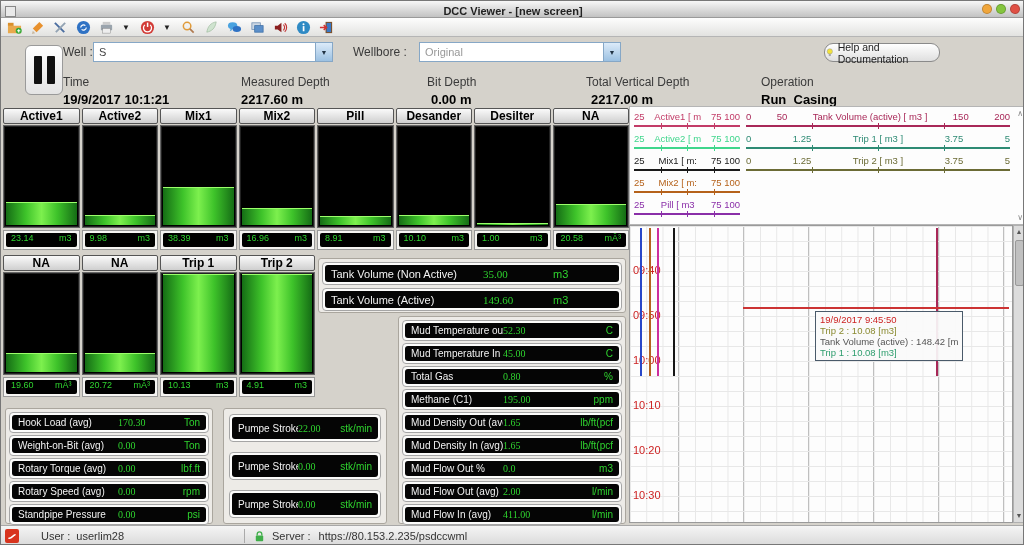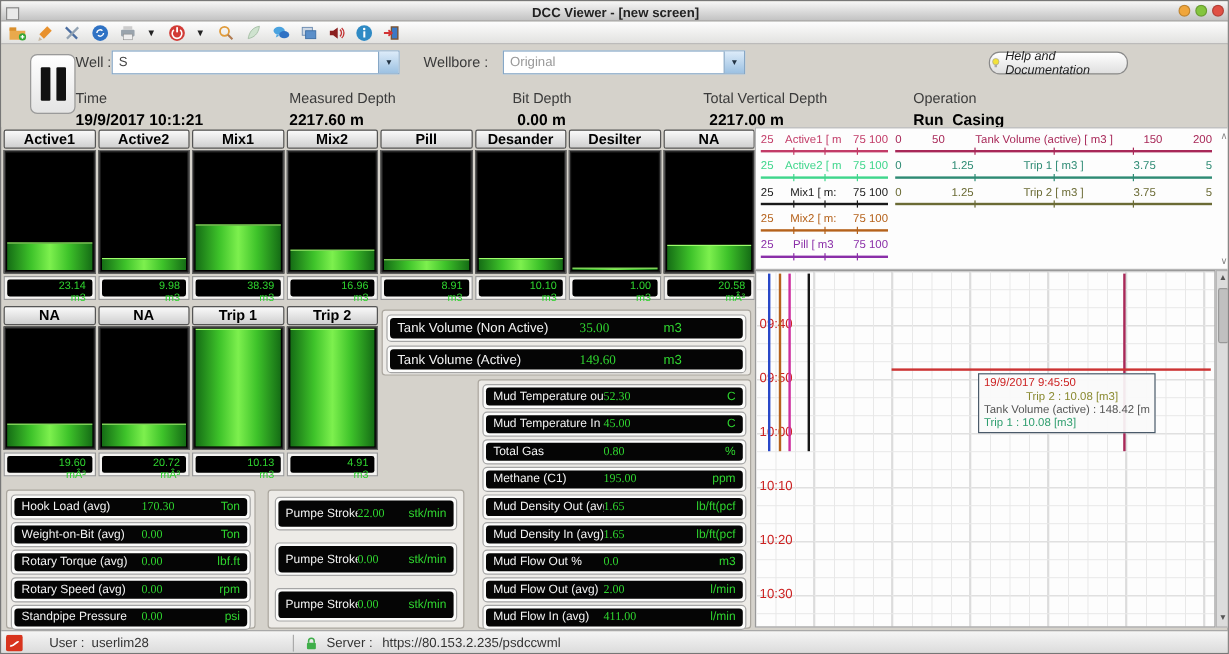--- a/index.html
+++ b/index.html
@@ -29,37 +29,37 @@
     border:1px solid #9a9a9a; border-radius:6px; display:flex; align-items:center; justify-content:center; gap:5px; }
   .pausebtn i { width:8px; height:28px; background:#111; border-radius:1px; }
   .hlabel { font-size:12px; color:#3a3a3a; }
   .hval { font-size:13px; font-weight:bold; color:#000; white-space:pre; }
   .combo { position:absolute; height:20px; background:#fff; border:1px solid #86a7c6; display:flex; align-items:center; }
   .combo .cval { flex:1; font-size:11px; color:#444; padding-left:5px; }
   .combo .cbtn { width:17px; height:100%; background:linear-gradient(#dcebf9,#9cc1e2); border-left:1px solid #86a7c6;
     font-size:7px; color:#234; display:flex; align-items:center; justify-content:center; }
   .helpbtn { position:absolute; left:823px; top:6px; width:116px; height:19px; border:1px solid #8a8a8a; border-radius:9px;
     background:linear-gradient(#ffffff,#dfdfdf); display:flex; align-items:center; justify-content:center; gap:3px;
-    font-size:10.5px; color:#222;font-style:italic; }
+    font-size:10.5px; color:#222; }
   .logo { position:absolute; left:944px; top:2px; width:78px; height:66px; text-align:center; }
   .petro-text { position:relative; display:inline-block; font-size:17px; font-weight:bold; letter-spacing:-0.5px; color:#0d0d0d; }
   .petro-text::after { content:''; position:absolute; right:3px; top:8px; width:5px; height:5px; background:#cf1f1f; border-radius:50%; }
   .petro-sub { display:block; margin-top:-4px; text-align:right; font-size:10.5px; font-weight:bold; color:#cf1f1f; }
 
   
   .tankrow { position:absolute; display:flex; gap:2px; }
   .tank { flex:1; display:flex; flex-direction:column; }
   .tank-head { height:16px; background:linear-gradient(#fafafa,#cfcfcf); border:1px solid #555; border-radius:2px;
     font-size:12px; font-weight:bold; text-align:center; color:#000; line-height:14px; }
   .tank-body { flex:1; margin-top:1px; background:#000; border:1px solid #666; box-shadow:inset 0 0 0 1px #222; position:relative; overflow:hidden; }
   .tank-fill { position:absolute; left:2px; right:2px; bottom:2px;
     background:linear-gradient(90deg,#156d15,#3ec32a 28%,#7df04e 50%,#3ec32a 72%,#156d15); border-top:1px solid #9bff6b; }
   .tank-foot { height:20px; margin-top:2px; background:#f5f4f2; border:1px solid #999; padding:2px; }
-  .tank-foot .in { height:100%; background:#000; border-radius:2px; display:flex; align-items:flex-end; justify-content:space-between;
-    padding:0 5px; font-size:9px; color:#2fd42f;flex-direction:column; }
+  .tank-foot .in { height:100%; background:#000; border-radius:2px; display:flex; align-items:flex-start; justify-content:space-between;
+    padding:0 5px; font-size:9px; color:#2fd42f; }
 
   
   .panel { position:absolute; background:#edebe7; border:1px solid #aaa69e; border-radius:3px; }
   .pframe { background:#fcfcfb; border:1px solid #a5a5a5; border-radius:4px; padding:2px; }
   .prow { background:#050505; border-radius:3px; display:flex; align-items:center; padding:0 6px; height:15px; }
   .pl { flex:1; font-size:10px; color:#f2f2f2; white-space:nowrap; overflow:hidden; }
   .pv { width:58px; font-size:10px; color:#2fd42f;font-family:Liberation Serif, serif; }
   .pu { width:52px; text-align:right; font-size:10px; color:#2fd42f; white-space:nowrap; overflow:hidden; }
 
   
@@ -662,21 +662,21 @@
     <div class="trace" style="left: 10px; background-color: rgb(40, 71, 200);"></div>
     <div class="trace" style="left: 19px; background-color: rgb(181, 98, 27);"></div>
     <div class="trace" style="left: 27px; background-color: rgb(204, 46, 158);"></div>
     <div class="trace" style="left: 43px; background-color: rgb(22, 22, 22);"></div>
     <div class="trace" style="left: 306px; background-color: rgb(168, 40, 88);"></div>
 
     <div class="cursorline" style="background-color: rgb(204, 51, 51);"></div>
 
     <div class="tooltip">
       <div style="color: rgb(204, 34, 34);">19/9/2017 9:45:50</div>
-      <div style="color: rgb(138, 138, 48); margin-left: 35px;">Trip 2 : 10.08 [m3]</div>
+      <div style="color: rgb(138, 138, 48);">Trip 2 : 10.08 [m3]</div>
       <div style="color: rgb(85, 85, 85);">Tank Volume (active) : 148.42 [m3]</div>
       <div style="color: rgb(46, 158, 110);">Trip 1 : 10.08 [m3]</div>
     </div>
   </div>
 
   <div class="vscroll">
     <span class="ar" style="top:0">▲</span>
     <div class="thumb"></div>
     <span class="ar" style="bottom:0">▼</span>
   </div>

